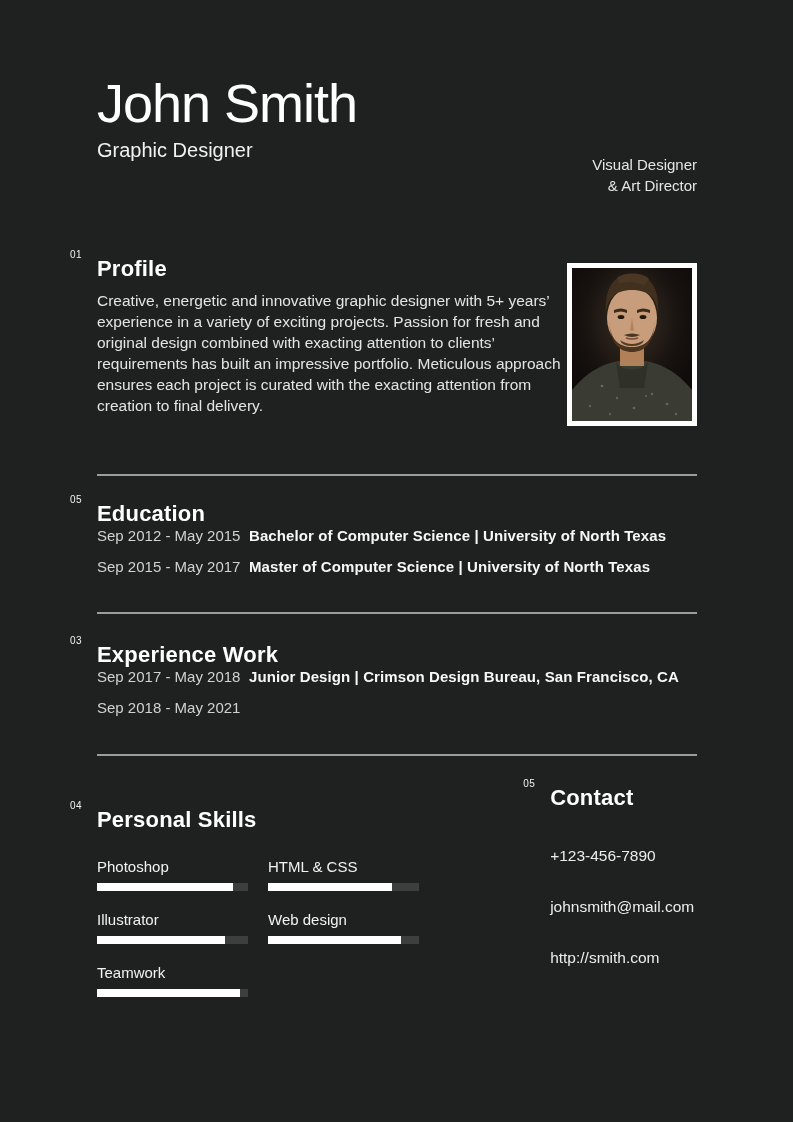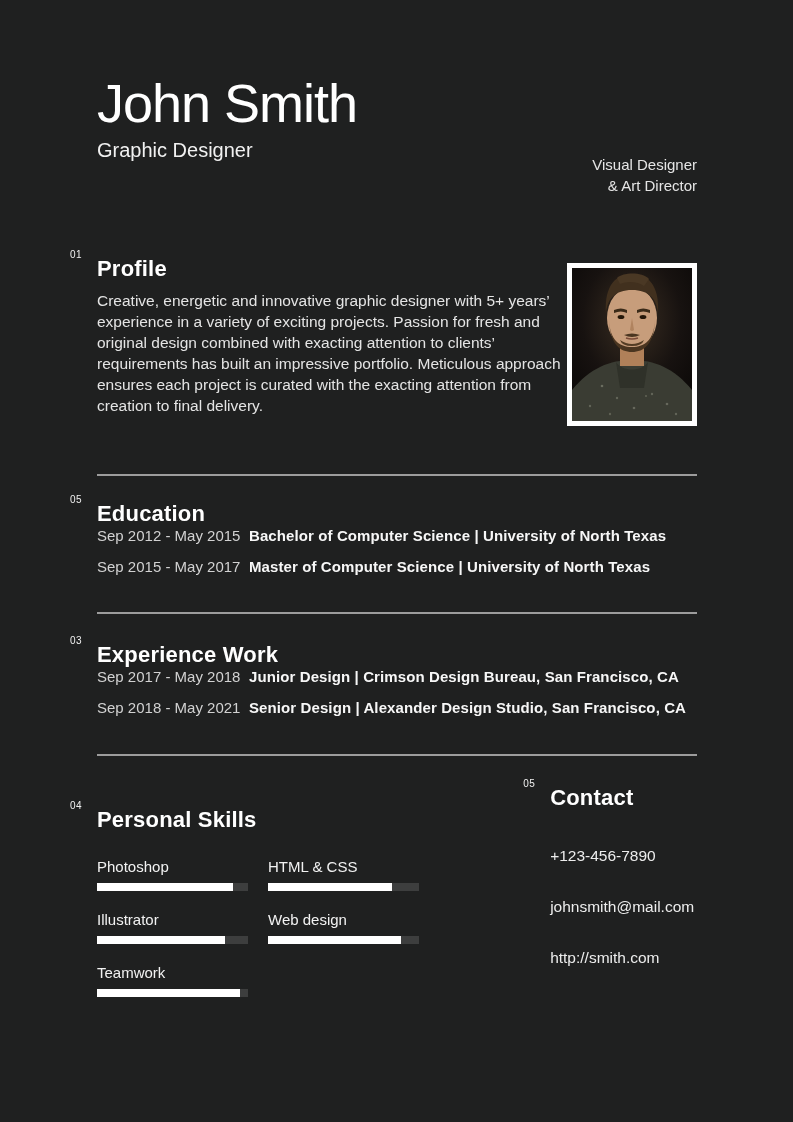--- a/index.html
+++ b/index.html
@@ -196,21 +196,20 @@
     <h2 class="sec-head">
       <span class="sec-num">03</span>
       <span>Experience Work</span>
     </h2>
     <div class="entry-row first">
       <span class="entry-dates">Sep 2017 - May 2018</span>
       <span class="entry-text">Junior Design | Crimson Design Bureau, San Francisco, CA</span>
     </div>
     <div class="entry-row second">
       <span class="entry-dates">Sep 2018 - May 2021</span>
-      <span class="entry-text">Senior Design | Alexander Design Studio, San Francisco, CA</span>
     </div>
   </section>
 
   <hr class="rule rule-3">
 
   <div class="bottom">
 
     <section class="skills-block">
       <h2 class="sec-head">
         <span class="sec-num">04</span>

